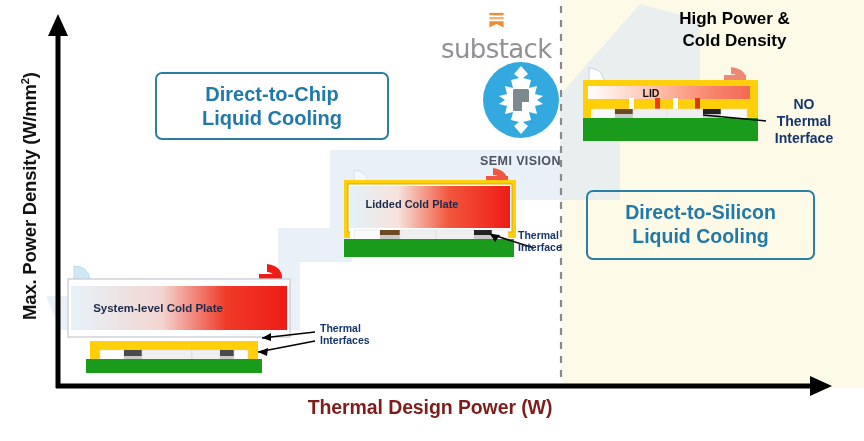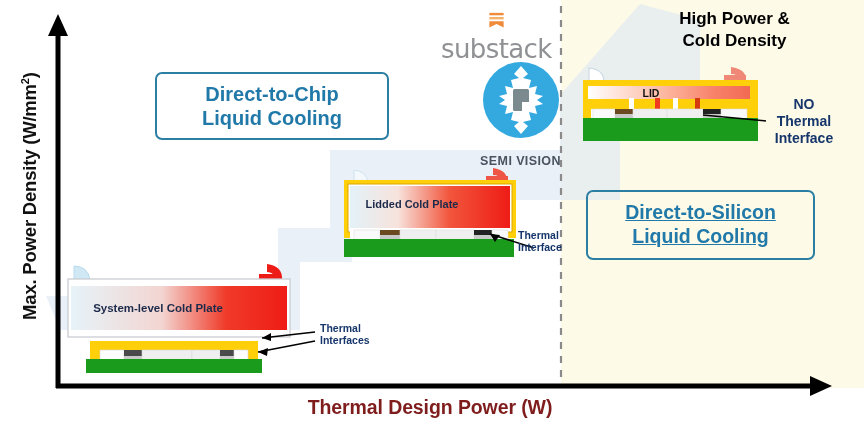--- a/index.html
+++ b/index.html
@@ -27,21 +27,21 @@
   .x-axis-title{position:absolute;left:180px;top:396px;width:500px;
       text-align:center;font-size:19.5px;font-weight:bold;color:#7f1d1d;
       letter-spacing:-0.1px;}
 
   
   .callout{position:absolute;border:2.2px solid #2b7fa3;border-radius:7px;
            background:transparent;display:flex;flex-direction:column;
            align-items:center;justify-content:center;
            color:#2079a8;font-weight:bold;line-height:1.22;}
   #callout-dtc{left:155px;top:72px;width:230px;height:64px;font-size:20px;}
-  #callout-dts{left:586px;top:190px;width:225px;height:66px;font-size:19.5px;text-decoration:underline;}
+  #callout-dts{left:586px;top:190px;width:225px;height:66px;font-size:19.5px;}
 
   .label-highpower{position:absolute;left:612px;top:8px;width:245px;
      text-align:center;font-size:17px;font-weight:bold;color:#000000;
      line-height:1.32;}
 
   
   .substack{position:absolute;left:441px;top:11px;display:flex;align-items:center;gap:5px;flex-direction:column;}
   .substack-mark{width:17px;height:18px;position:relative;display:block;}
   .substack-word{font-size:26px;color:#8f9194;font-weight:400;letter-spacing:-0.6px;
                  font-family:"DejaVu Sans",sans-serif;}

